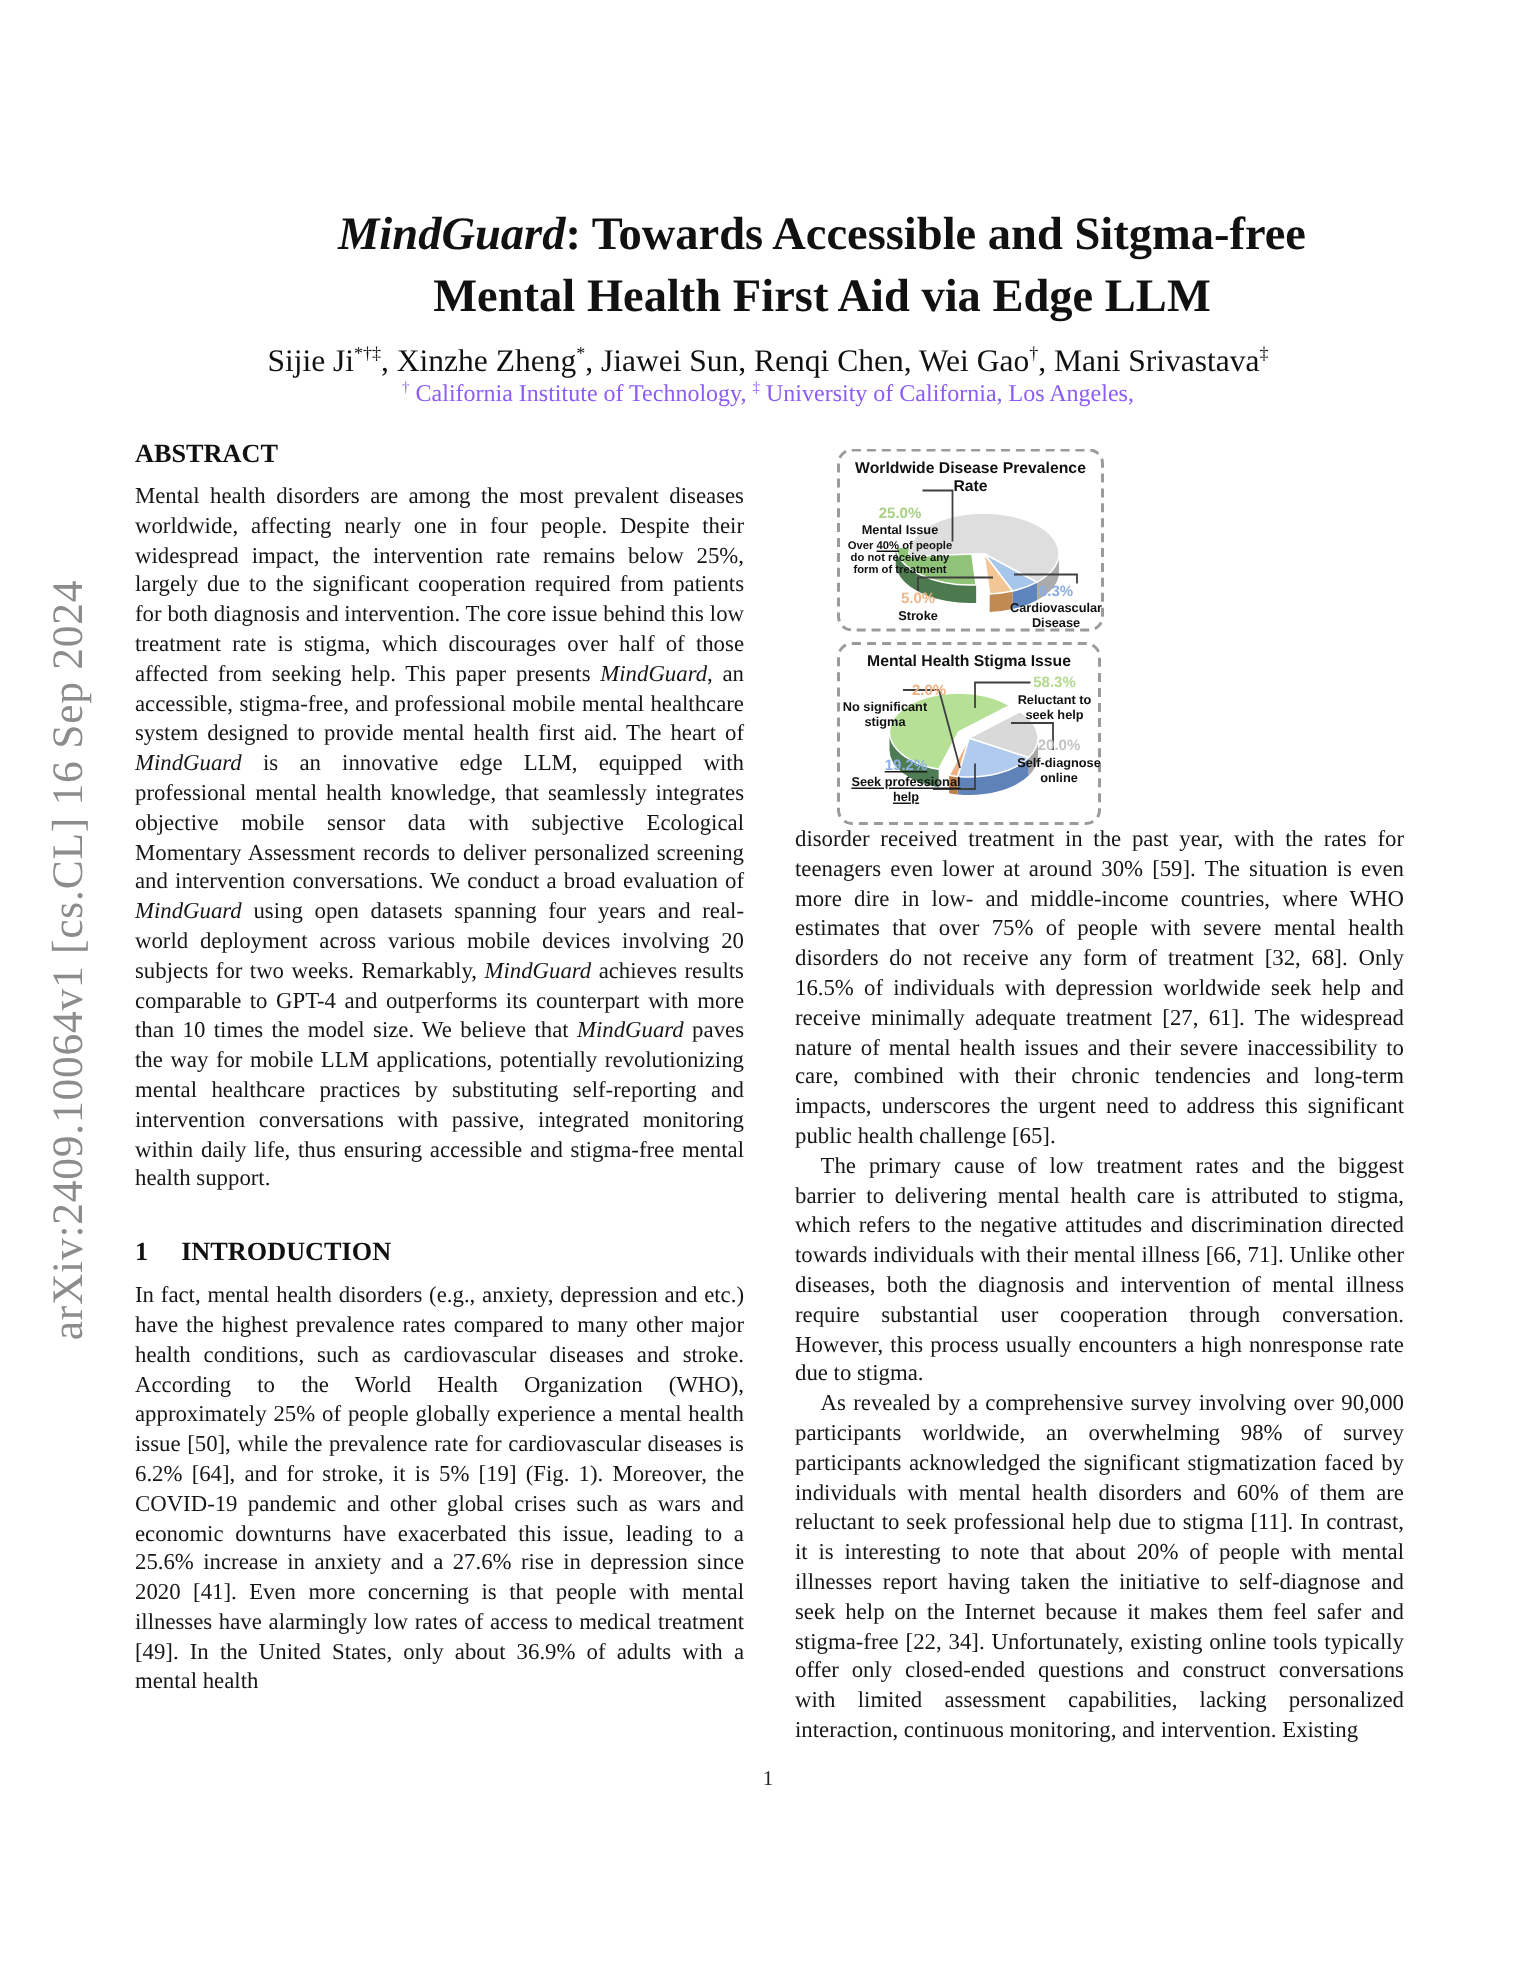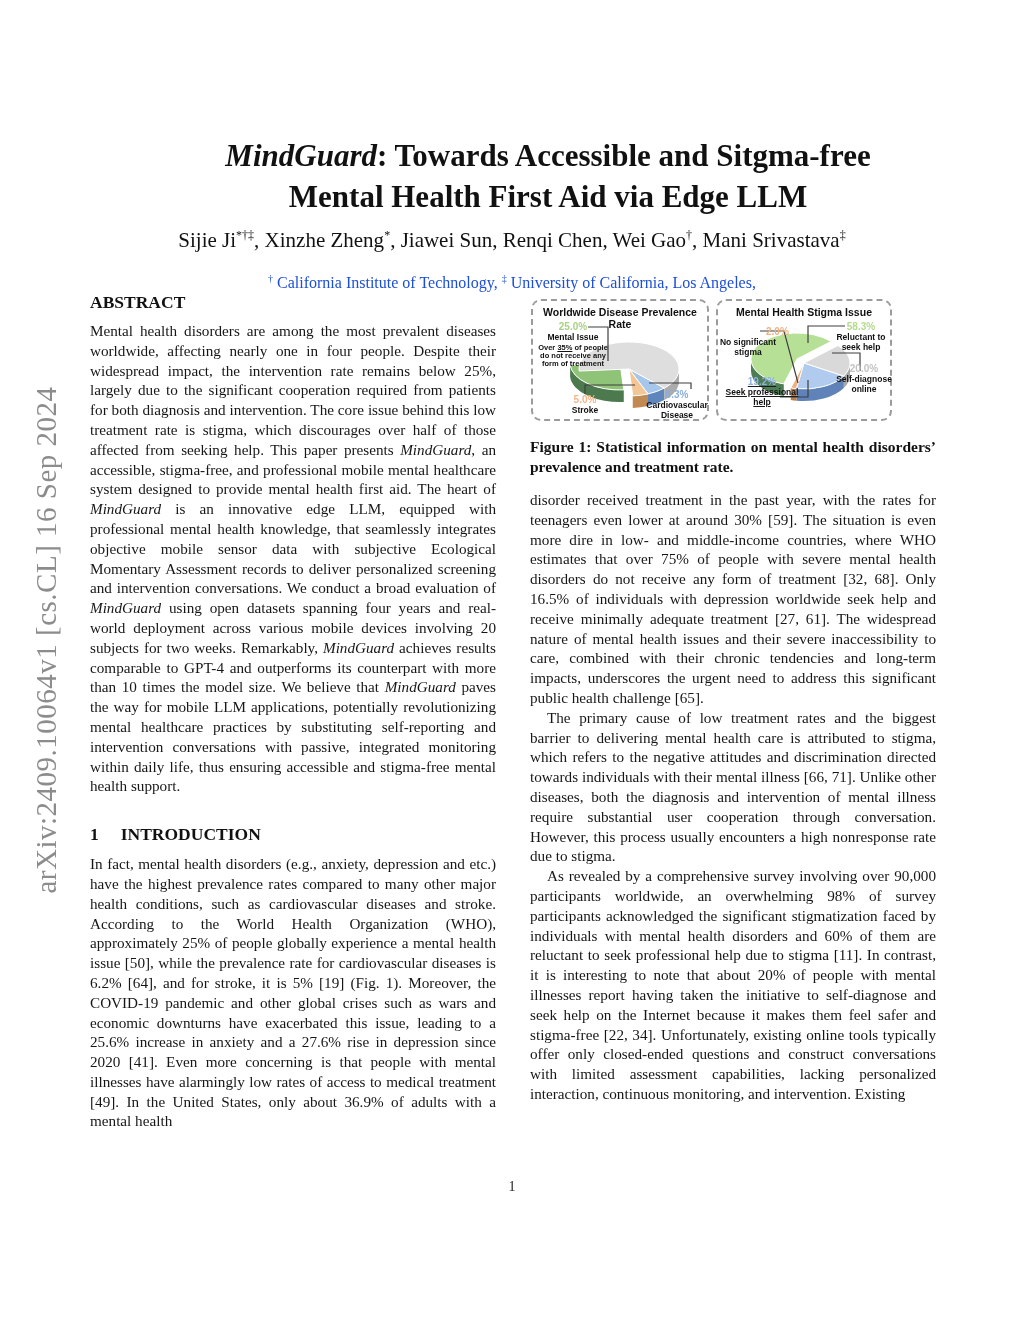--- a/index.html
+++ b/index.html
@@ -18,37 +18,37 @@
   .title {
     position:absolute; top:135px; left:0; width:100%; text-align:center;
     font-size:31px; font-weight:bold; line-height:41px; color:#111;padding-left:36px;
   }
   .authors {
     position:absolute; top:228px; left:0; width:100%; text-align:center;
     font-size:21px; color:#111;
   }
   .authors sup { font-size:12px; }
   .affiliation {
-    position:absolute; top:273px; left:0; width:100%; text-align:center;
-    font-size:16px; color:#1d4ed8;
+    position:absolute; top:253px; left:0; width:100%; text-align:center;
+    font-size:16px; color:#8b5cf6;
   }
   .affiliation sup { font-size:10px; }
   
   .col { position:absolute; top:292px; width:406px; }
   .col-left { left:90px; }
   .col-right { left:530px; }
   .section-heading { font-size:17.5px; font-weight:bold; margin:0 0 8px 0; color:#111; }
   .section-heading.intro { margin-top:28px; margin-bottom:9px; }
   .sec-num { margin-right:22px; }
   p.body {
     font-size:15.2px; line-height:19.8px; text-align:justify; margin:0; color:#161616;
   }
   p.body.indent { text-indent:17px; }
   
-  .figure { display:flex; gap:7px; margin:7px 0 0 1px; }
+  .figure { display:flex; gap:7px; margin:7px 0 0 28px;flex-direction:column; }
   .fig-panel {
     position:relative; height:122px; box-sizing:border-box;
     border:2px dashed #9b9b9b; border-radius:10px; background:#fff;
   }
   .fig-panel svg { position:absolute; left:0; top:0; }
   .fig-title {
     position:absolute; top:5px; left:0; width:100%; text-align:center;
     font-family:"Liberation Sans", sans-serif; font-size:10.5px; font-weight:bold; color:#111;
   }
   .fig-label {
@@ -122,24 +122,24 @@
           </svg>
         <div class="fig-title">Worldwide Disease Prevalence Rate</div>
       <div class="fig-label" style="left: 110px; top: 88px; width: 68px;">
             <div class="pct" style="color: rgb(139, 173, 224);">6.3%</div>
             <div class="name">Cardiovascular Disease</div>
           </div>
           <div class="fig-label" style="left: 30px; top: 93px; width: 44px;">
             <div class="pct" style="color: rgb(241, 182, 138);">5.0%</div>
             <div class="name">Stroke</div>
           </div>
-          <div class="fig-label" style="left: 2px; top: 20px; width: 76px;">
+          <div class="fig-label" style="left: 2px; top: 36px; width: 76px;">
             <div class="pct" style="color: rgb(169, 208, 134);">25.0%</div>
             <div class="name">Mental Issue</div>
-            <div class="fig-note">Over <u>35%</u> of people do not receive any form of treatment</div>
+            <div class="fig-note">Over <u>40%</u> of people do not receive any form of treatment</div>
           </div>
         </div>
       <div class="fig-panel" style="width:176px;">
         <svg width="172" height="118">
             <path d="M125.83716857408419 75 A46 26 0 0 1 78.43367551046674 87.64586783205469 l0 12 A46 26 0 0 0 125.83716857408419 87 Z" fill="#5f83b8"></path>
             <path d="M78.43367551046674 87.64586783205469 A46 26 0 0 1 72.77871112474529 86.90292612534127 l0 12 A46 26 0 0 0 78.43367551046674 99.64586783205469 Z" fill="#b97f47"></path>
             <path d="M65.77871112474529 82.90292612534127 A46 26 0 0 1 33 58 l0 12 A46 26 0 0 0 65.77871112474529 94.90292612534127 Z" fill="#4e7d55"></path>
             <path d="M132 61.99999999999999 A46 26 0 0 1 125.83716857408419 74.99999999999999 l0 12 A46 26 0 0 0 132 74 Z" fill="#a8a8a8"></path>
             <path d="M86 62 L125.83716857408419 75 A46 26 0 0 1 78.43367551046674 87.64586783205469 Z" fill="#b0cbee" stroke="#ffffff" stroke-width="1" stroke-linejoin="round"></path>
             <path d="M86 62 L78.43367551046674 87.64586783205469 A46 26 0 0 1 72.77871112474529 86.90292612534127 Z" fill="#eeb183" stroke="#ffffff" stroke-width="1" stroke-linejoin="round"></path>
@@ -162,21 +162,20 @@
           <div class="fig-label" style="left: 112px; top: 20px; width: 62px;">
             <div class="pct" style="color: rgb(180, 218, 142);">58.3%</div>
             <div class="name">Reluctant to seek help</div>
           </div>
           <div class="fig-label" style="left: 116px; top: 62px; width: 60px;">
             <div class="pct" style="color: rgb(195, 195, 195);">20.0%</div>
             <div class="name">Self-diagnose online</div>
           </div>
         </div>
     </div>
-    <p class="caption">Figure 1: Statistical information on mental health disorders’ prevalence and treatment rate.</p>
     <p class="body">disorder received treatment in the past year, with the rates for teenagers even lower at around 30% [59]. The situation is even more dire in low- and middle-income countries, where WHO estimates that over 75% of people with severe mental health disorders do not receive any form of treatment [32, 68]. Only 16.5% of individuals with depression worldwide seek help and receive minimally adequate treatment [27, 61]. The widespread nature of mental health issues and their severe inaccessibility to care, combined with their chronic tendencies and long-term impacts, underscores the urgent need to address this significant public health challenge [65].</p>
     <p class="body indent">The primary cause of low treatment rates and the biggest barrier to delivering mental health care is attributed to stigma, which refers to the negative attitudes and discrimination directed towards individuals with their mental illness [66, 71]. Unlike other diseases, both the diagnosis and intervention of mental illness require substantial user cooperation through conversation. However, this process usually encounters a high nonresponse rate due to stigma.</p>
     <p class="body indent">As revealed by a comprehensive survey involving over 90,000 participants worldwide, an overwhelming 98% of survey participants acknowledged the significant stigmatization faced by individuals with mental health disorders and 60% of them are reluctant to seek professional help due to stigma [11]. In contrast, it is interesting to note that about 20% of people with mental illnesses report having taken the initiative to self-diagnose and seek help on the Internet because it makes them feel safer and stigma-free [22, 34]. Unfortunately, existing online tools typically offer only closed-ended questions and construct conversations with limited assessment capabilities, lacking personalized interaction, continuous monitoring, and intervention. Existing</p>
   </div>
 
 
   <div class="page-number">1</div>
 
 </div>
 

